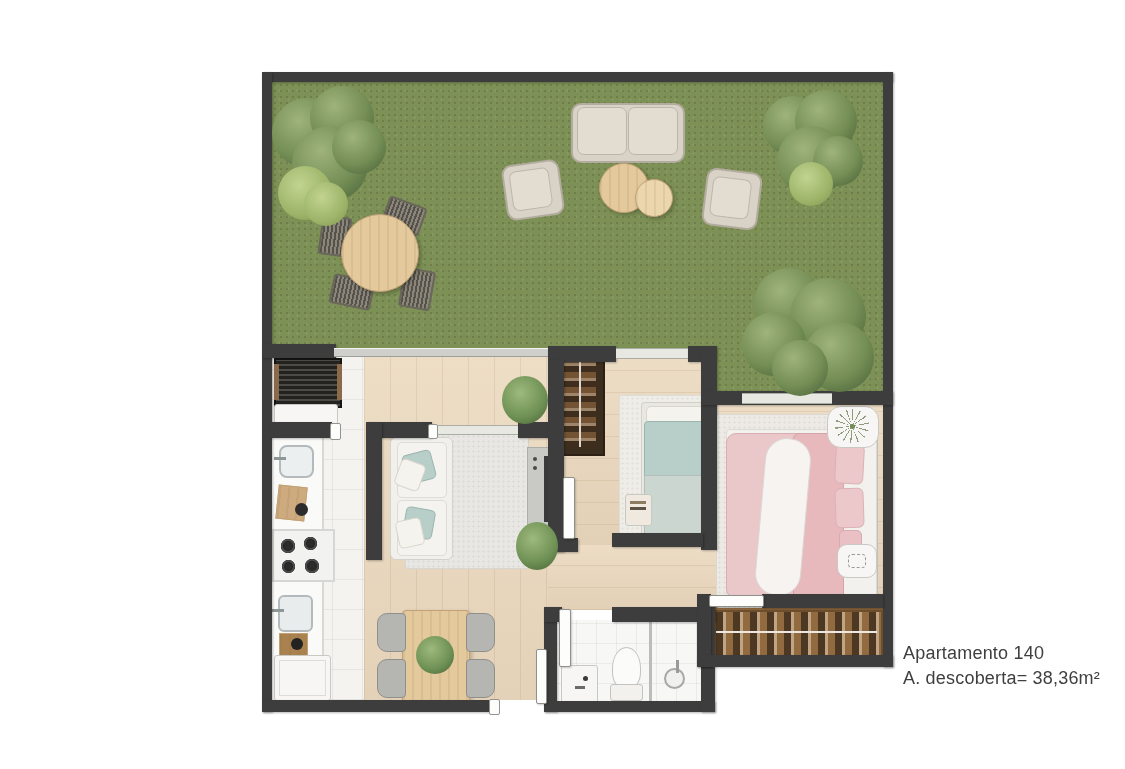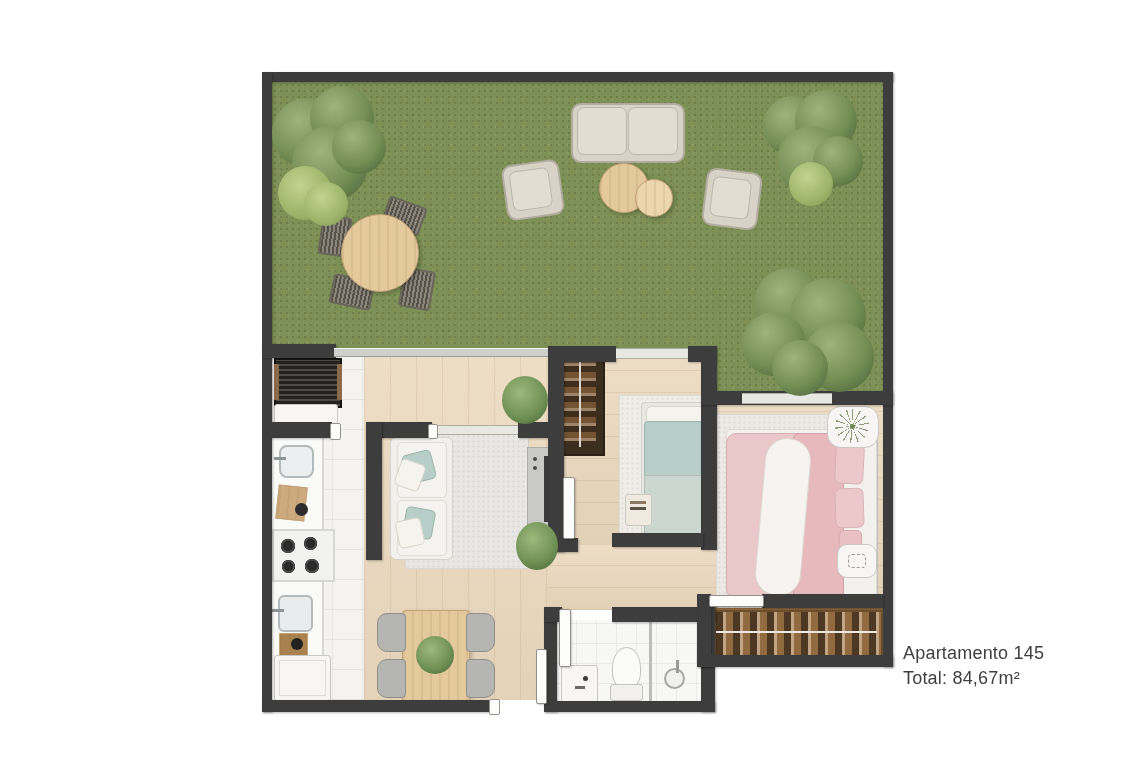--- a/index.html
+++ b/index.html
@@ -240,17 +240,17 @@
     <div class="leaf" style="left:12px;top:0px;width:70px;height:70px;"></div>
     <div class="leaf" style="left:48px;top:10px;width:76px;height:76px;"></div>
     <div class="leaf" style="left:0px;top:44px;width:64px;height:64px;"></div>
     <div class="leaf" style="left:62px;top:54px;width:70px;height:70px;"></div>
     <div class="leaf" style="left:30px;top:72px;width:56px;height:56px;"></div>
   </div>
   <div class="iplant" style="left:502px;top:376px;width:46px;height:48px;"></div>
   <div class="iplant" style="left:516px;top:522px;width:42px;height:48px;"></div>
 
   <div class="label">
-    <div>Apartamento 145</div>
-    <div>Total: 84,67m²</div>
+    <div>Apartamento 140</div>
+    <div>A. descoberta= 38,36m²</div>
   </div>
 
 </div>
 
 </body></html>

